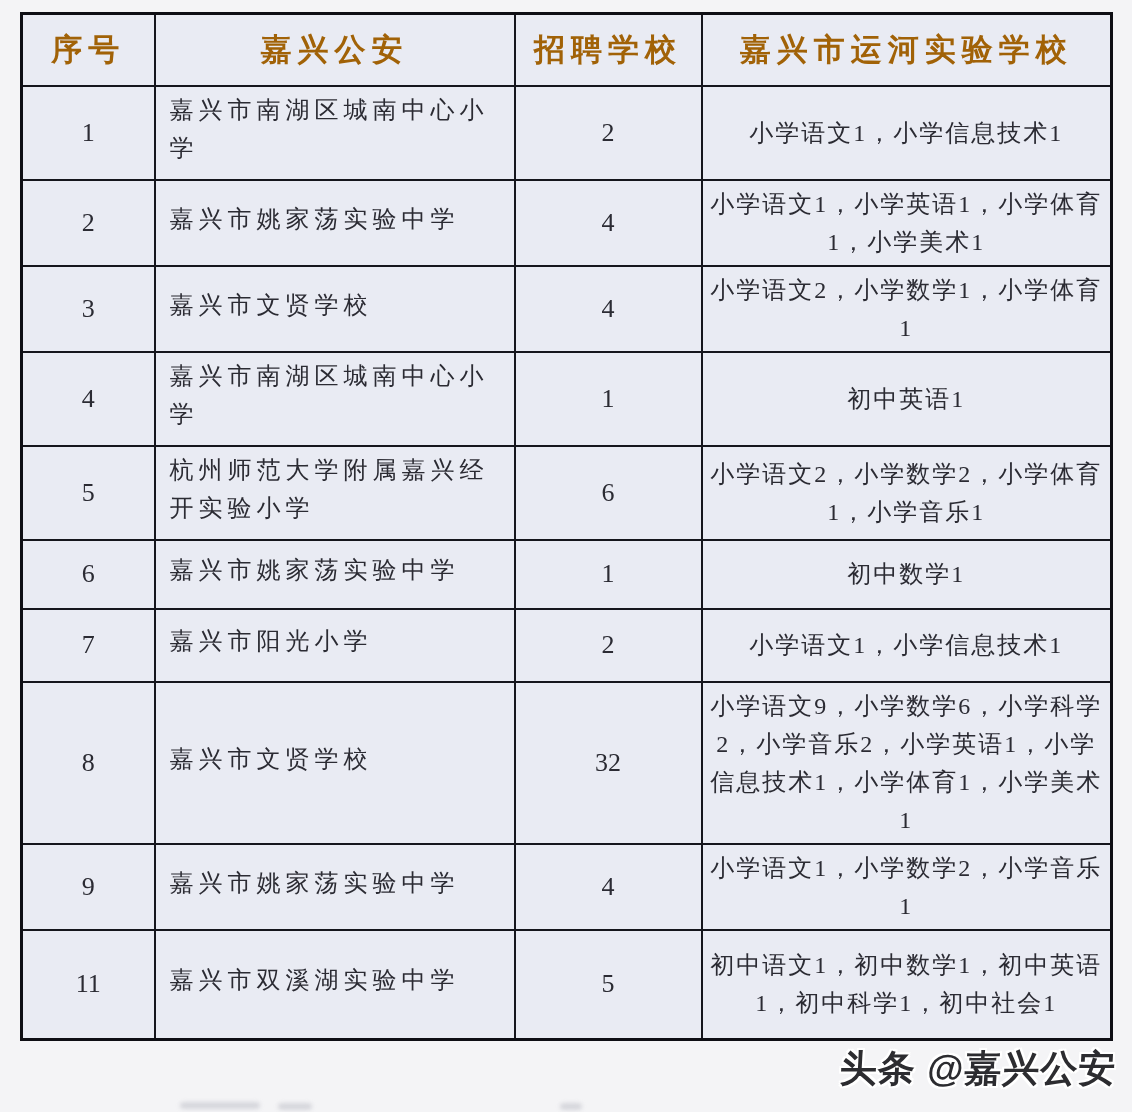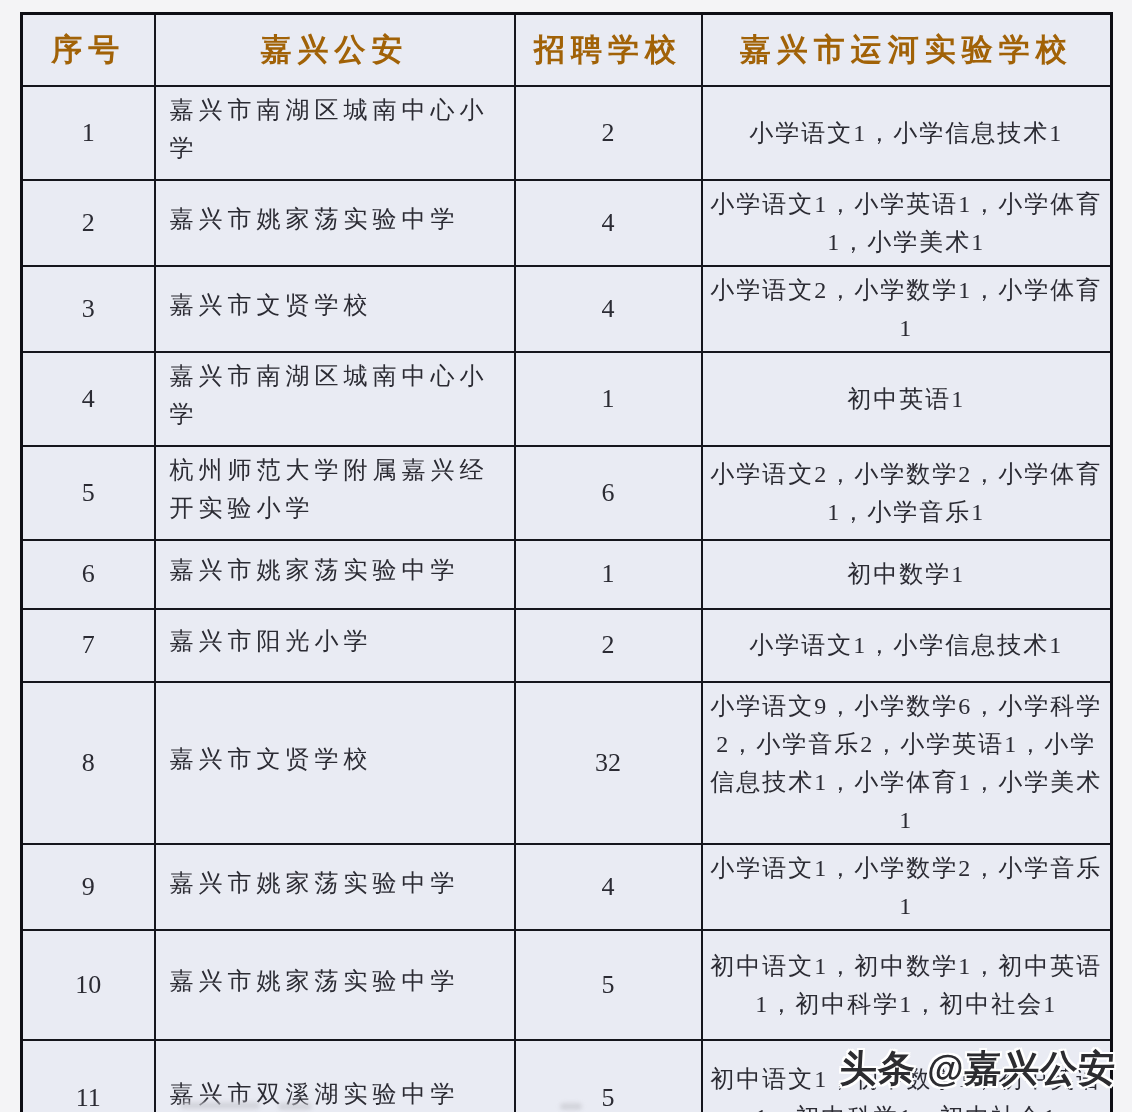--- a/index.html
+++ b/index.html
@@ -167,26 +167,20 @@
         <td class="quota">32</td>
         <td class="subjects">小学语文9，小学数学6，小学科学2，小学音乐2，小学英语1，小学信息技术1，小学体育1，小学美术1</td>
       </tr>
       <tr>
         <td class="seq">9</td>
         <td class="school">嘉兴市姚家荡实验中学</td>
         <td class="quota">4</td>
         <td class="subjects">小学语文1，小学数学2，小学音乐1</td>
       </tr>
       <tr>
-        <td class="seq">10</td>
-        <td class="school">嘉兴市姚家荡实验中学</td>
-        <td class="quota">5</td>
-        <td class="subjects">初中语文1，初中数学1，初中英语1，初中科学1，初中社会1</td>
-      </tr>
-      <tr>
         <td class="seq">11</td>
         <td class="school">嘉兴市双溪湖实验中学</td>
         <td class="quota">5</td>
         <td class="subjects">初中语文1，初中数学1，初中英语1，初中科学1，初中社会1</td>
       </tr>
     </tbody>
   </table>
 
   <div class="watermark">头条 @嘉兴公安</div>
 

